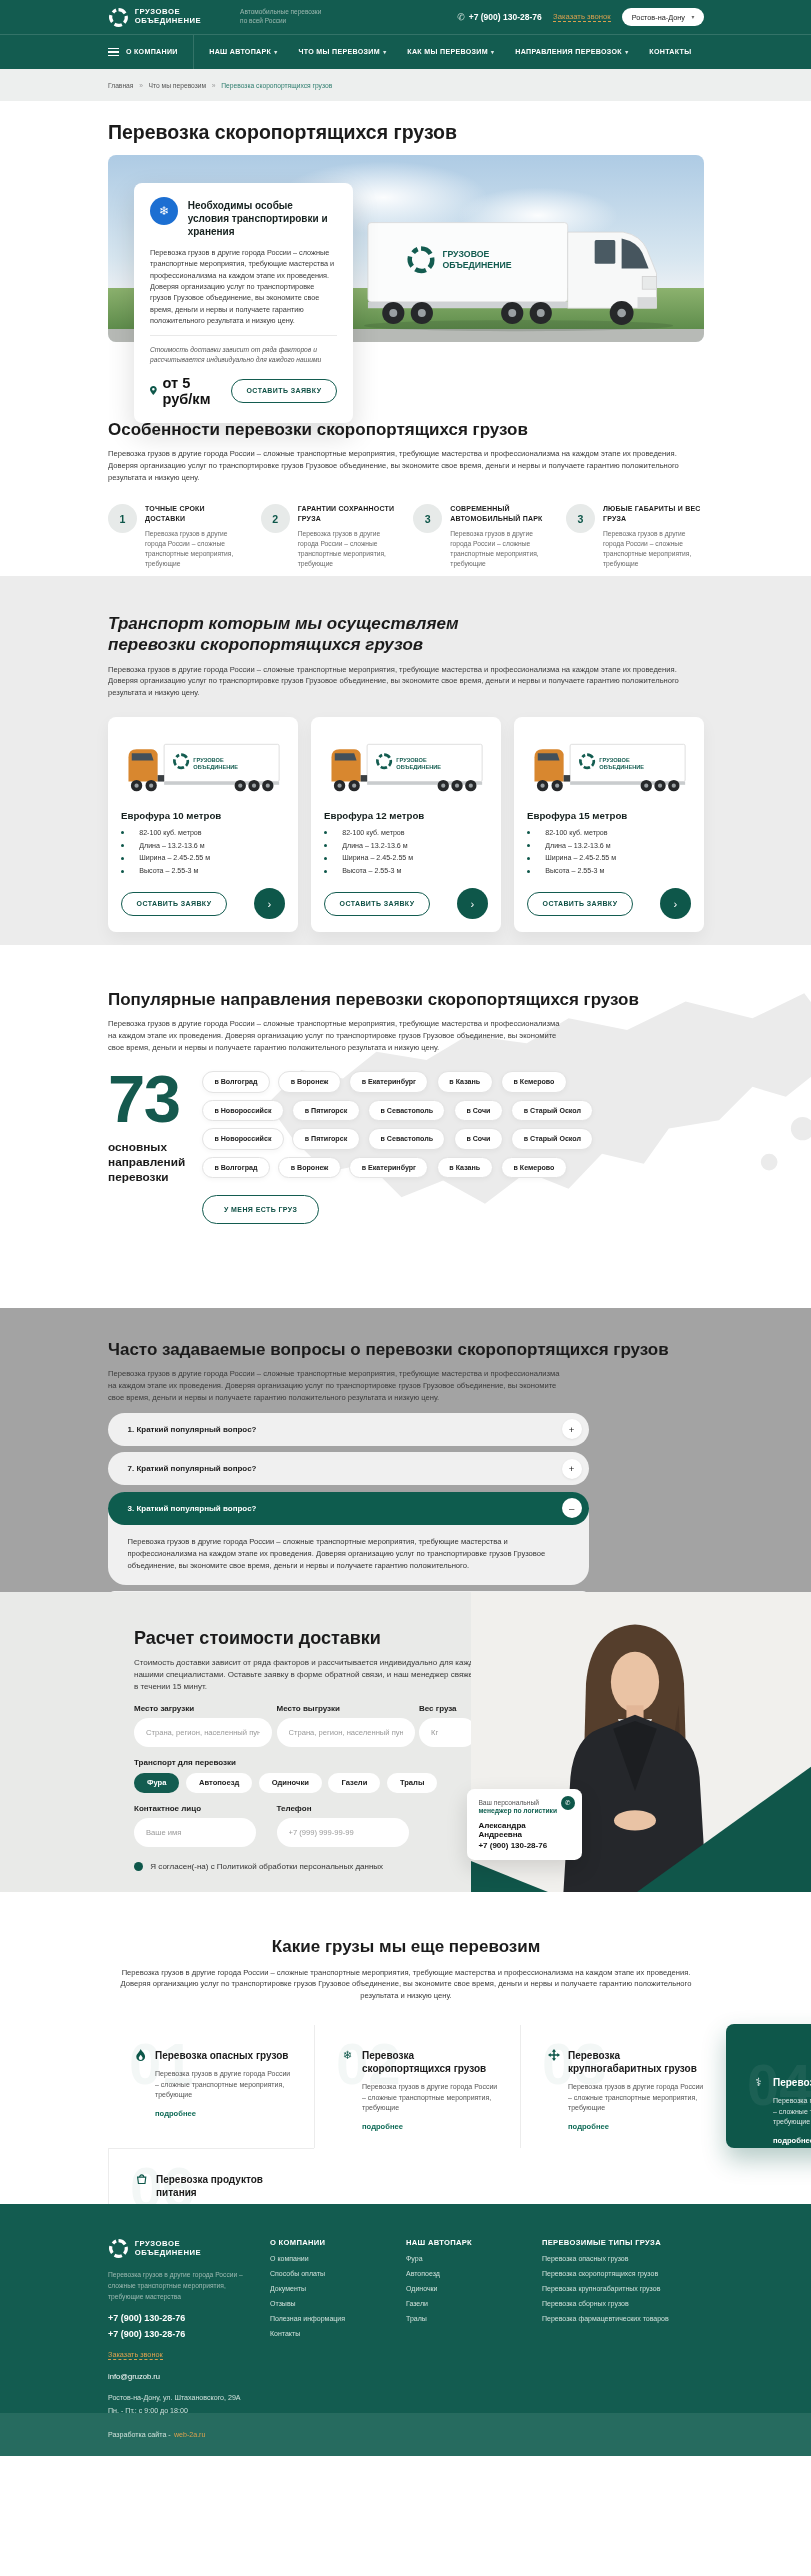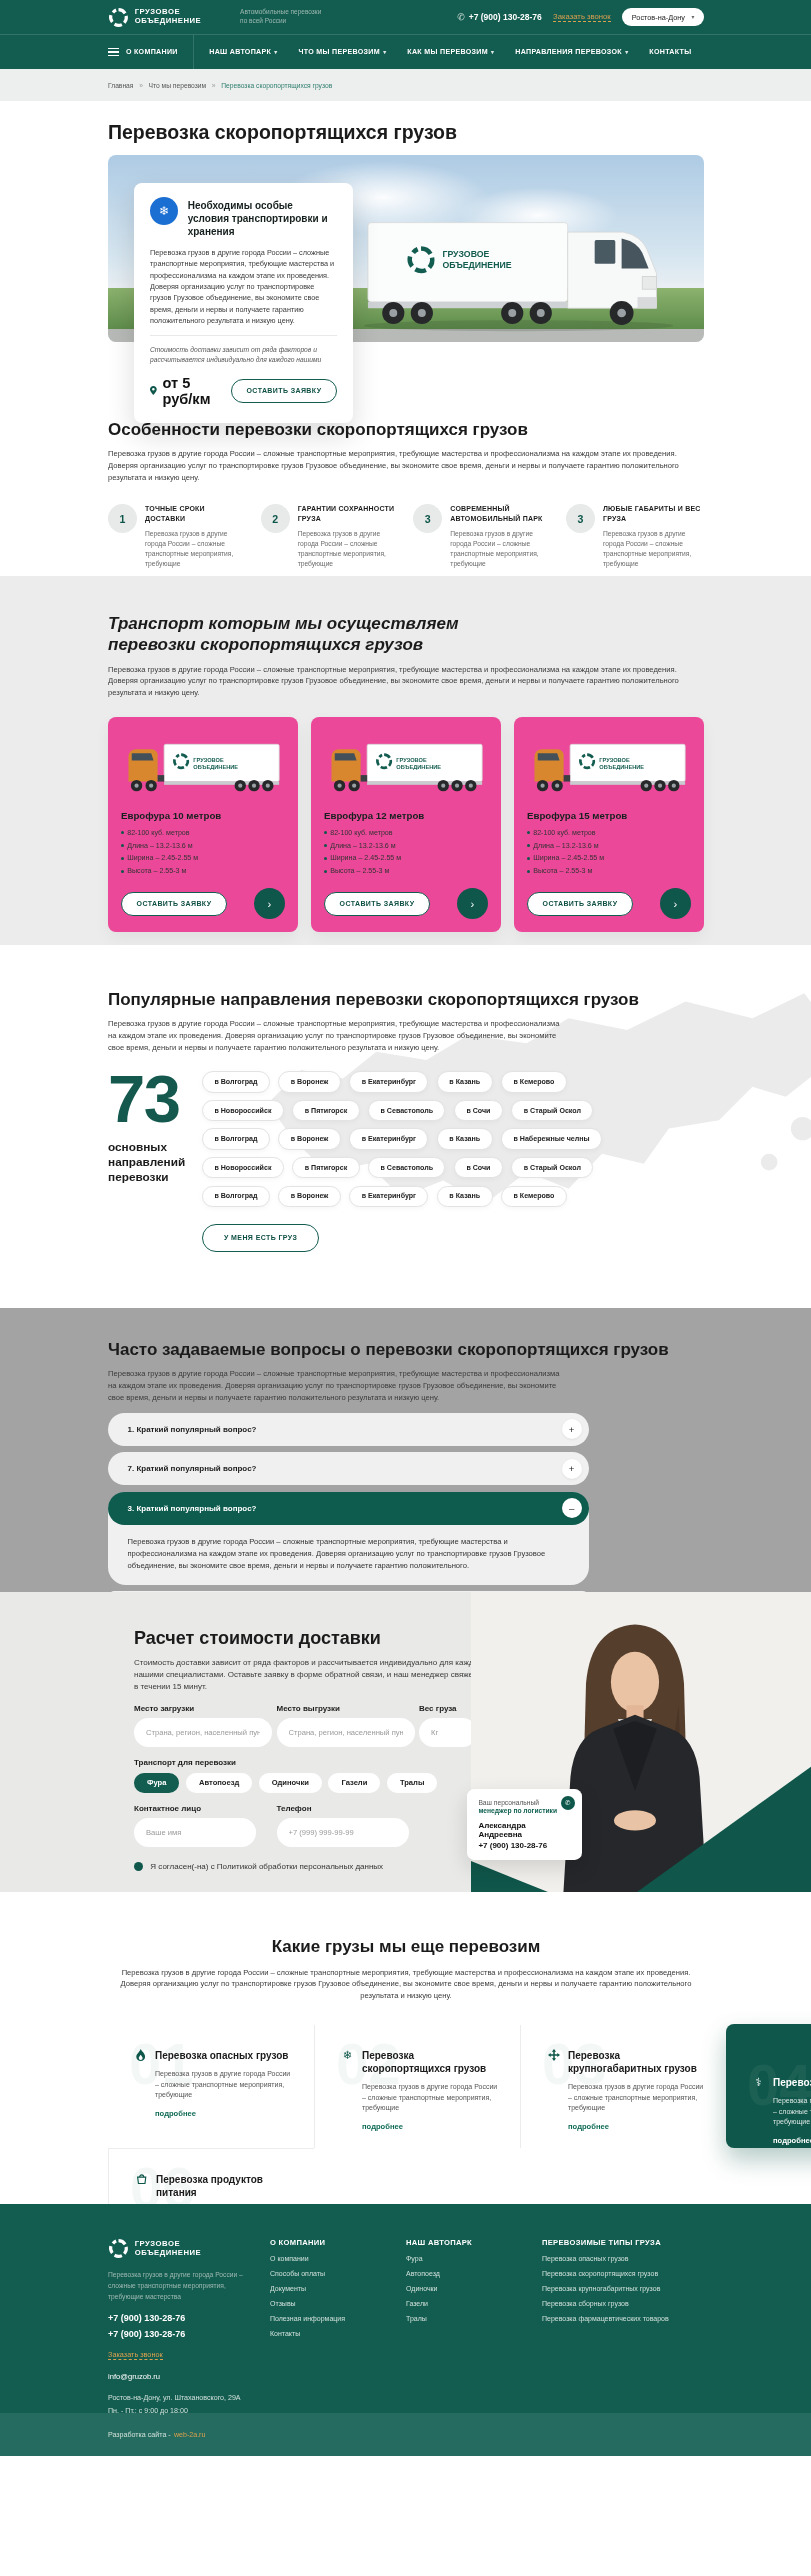--- a/index.html
+++ b/index.html
@@ -66,25 +66,25 @@
   .feat-row { display:flex; gap:14.6px; margin-top:21px; }
   .feat-item { flex:1; display:flex; gap:8px; }
   .feat-num { flex:0 0 29px; width:29px; height:29px; border-radius:50%; background:#E7EAE9; color:#0E574A; font-weight:bold; font-size:10.6px; display:flex; align-items:center; justify-content:center; }
   .feat-title { font-size:7px; font-weight:bold; letter-spacing:0.2px; line-height:1.35; color:#1d1d1d; }
   .feat-text { font-size:6.7px; line-height:1.5; color:#6b6b6b; margin-top:5.7px; }
 
   
   .transport-sec { height:369px; padding:37px 108px 0; background:#ECECEC; overflow:hidden; }
   .transport-sec h2 { width:422px; line-height:1.25;font-style:italic; }
   .tr-cards { display:flex; gap:13px; margin-top:18px; }
-  .tr-card { width:190px; background:#ec4899; border-radius:8px; padding:14.6px 13px 13px; box-shadow:0 6.5px 16px rgba(0,0,0,.05); }
+  .tr-card { width:190px; background:#ffffff; border-radius:8px; padding:14.6px 13px 13px; box-shadow:0 6.5px 16px rgba(0,0,0,.05); }
   .tr-truck { width:162px; height:62px; display:block; margin:4.9px auto 0; }
   .tr-title { font-size:9.7px; font-weight:bold; margin-top:11.4px; color:#16211f; }
   .tr-specs { list-style:none; margin-top:8px; }
-  .tr-specs li { font-size:7.1px; color:#333; margin-top:4.9px; display:flex; align-items:center; gap:3px; }
+  .tr-specs li { font-size:7.1px; color:#333; margin-top:4.9px; display:flex; align-items:center; gap:15px; }
   .dot { width:3.2px; height:3.2px; border-radius:50%; background:#0E574A; flex:0 0 3.2px; }
   .tr-actions { display:flex; align-items:center; justify-content:space-between; margin-top:13px; }
   .btn-circle { width:31px; height:31px; border-radius:50%; background:#0E574A; color:#fff; display:flex; align-items:center; justify-content:center; font-size:11.4px; cursor:pointer; }
 
   
   .directions-sec { height:363px; padding:45px 108px 0; background:#fff; position:relative; overflow:hidden; }
   .ru-map { position:absolute; right:-24px; top:0; width:585px; height:292px; z-index:0; }
   .dir-inner { position:relative; z-index:1; }
   .dir-intro { width:459px; }
   .dir-flex { display:flex; margin-top:18px; }
@@ -487,27 +487,20 @@
             <span class="city-btn">в Кемерово</span>
           </div>
           <div class="pill-row">
             <span class="city-btn">в Новороссийск</span>
             <span class="city-btn">в Пятигорск</span>
             <span class="city-btn">в Севастополь</span>
             <span class="city-btn">в Сочи</span>
             <span class="city-btn">в Старый Оскол</span>
           </div>
           <div class="pill-row">
-            <span class="city-btn">в Волгоград</span>
-            <span class="city-btn">в Воронеж</span>
-            <span class="city-btn">в Екатеринбург</span>
-            <span class="city-btn">в Казань</span>
-            <span class="city-btn">в Набережные челны</span>
-          </div>
-          <div class="pill-row">
             <span class="city-btn">в Новороссийск</span>
             <span class="city-btn">в Пятигорск</span>
             <span class="city-btn">в Севастополь</span>
             <span class="city-btn">в Сочи</span>
             <span class="city-btn">в Старый Оскол</span>
           </div>
           <div class="pill-row">
             <span class="city-btn">в Волгоград</span>
             <span class="city-btn">в Воронеж</span>
             <span class="city-btn">в Екатеринбург</span>

